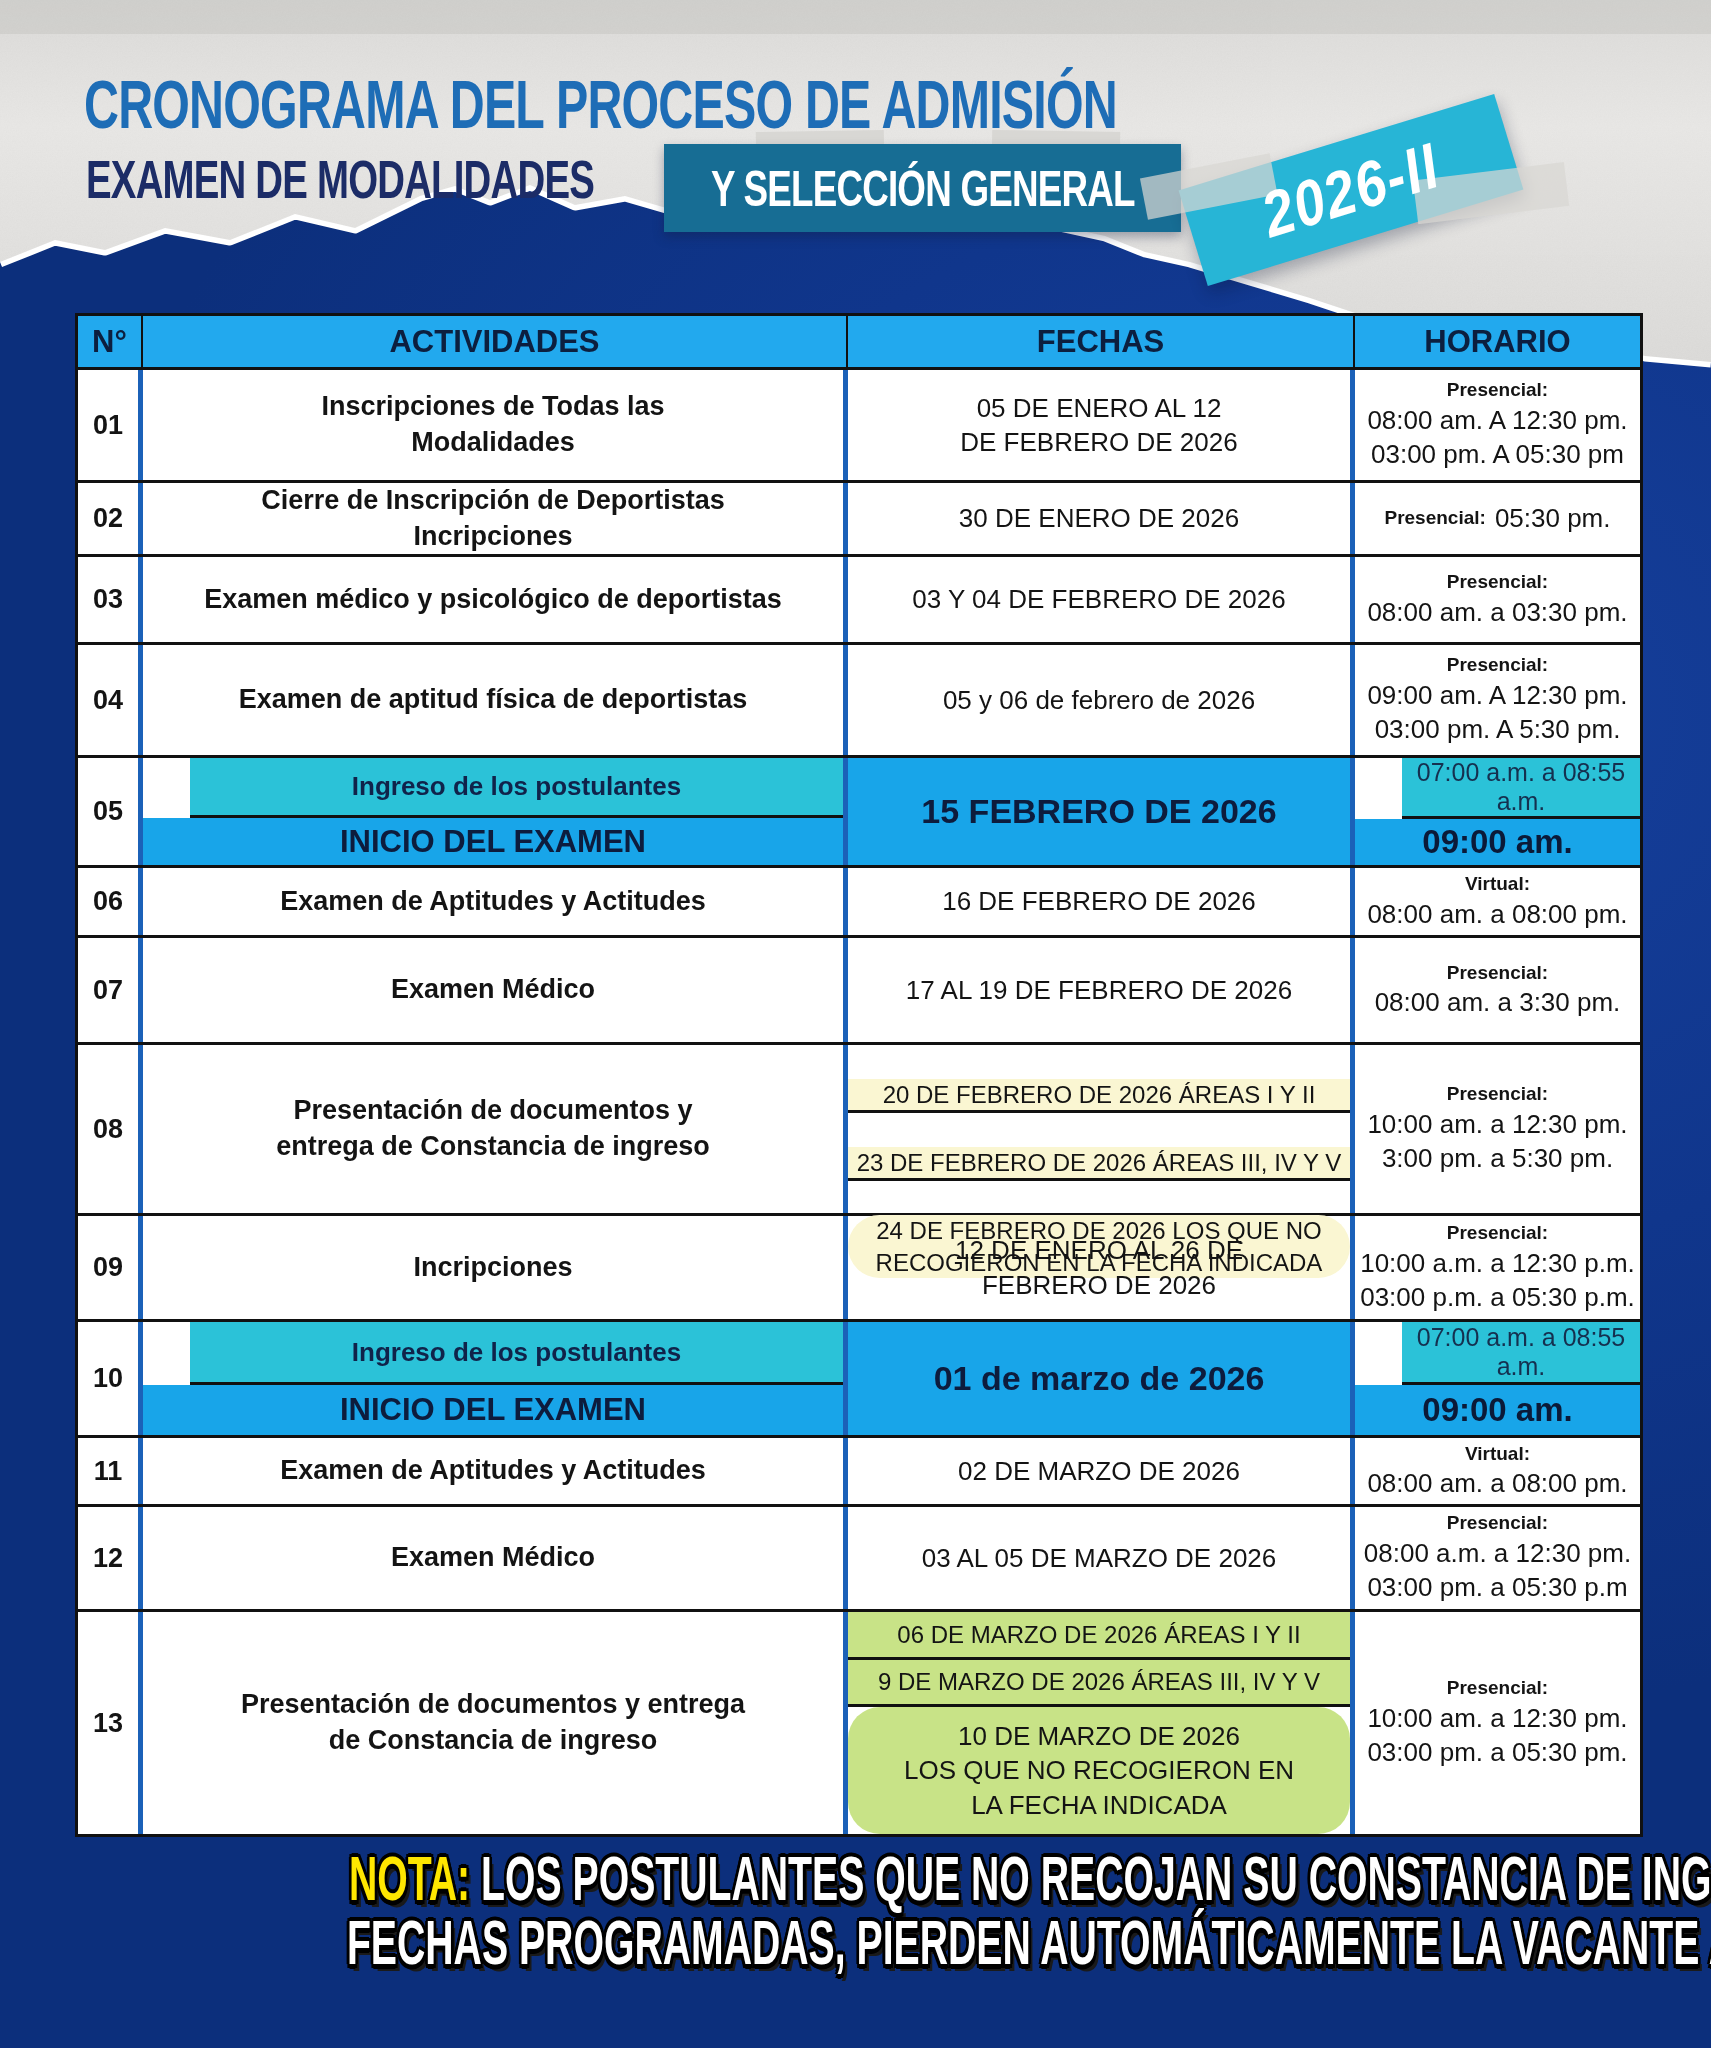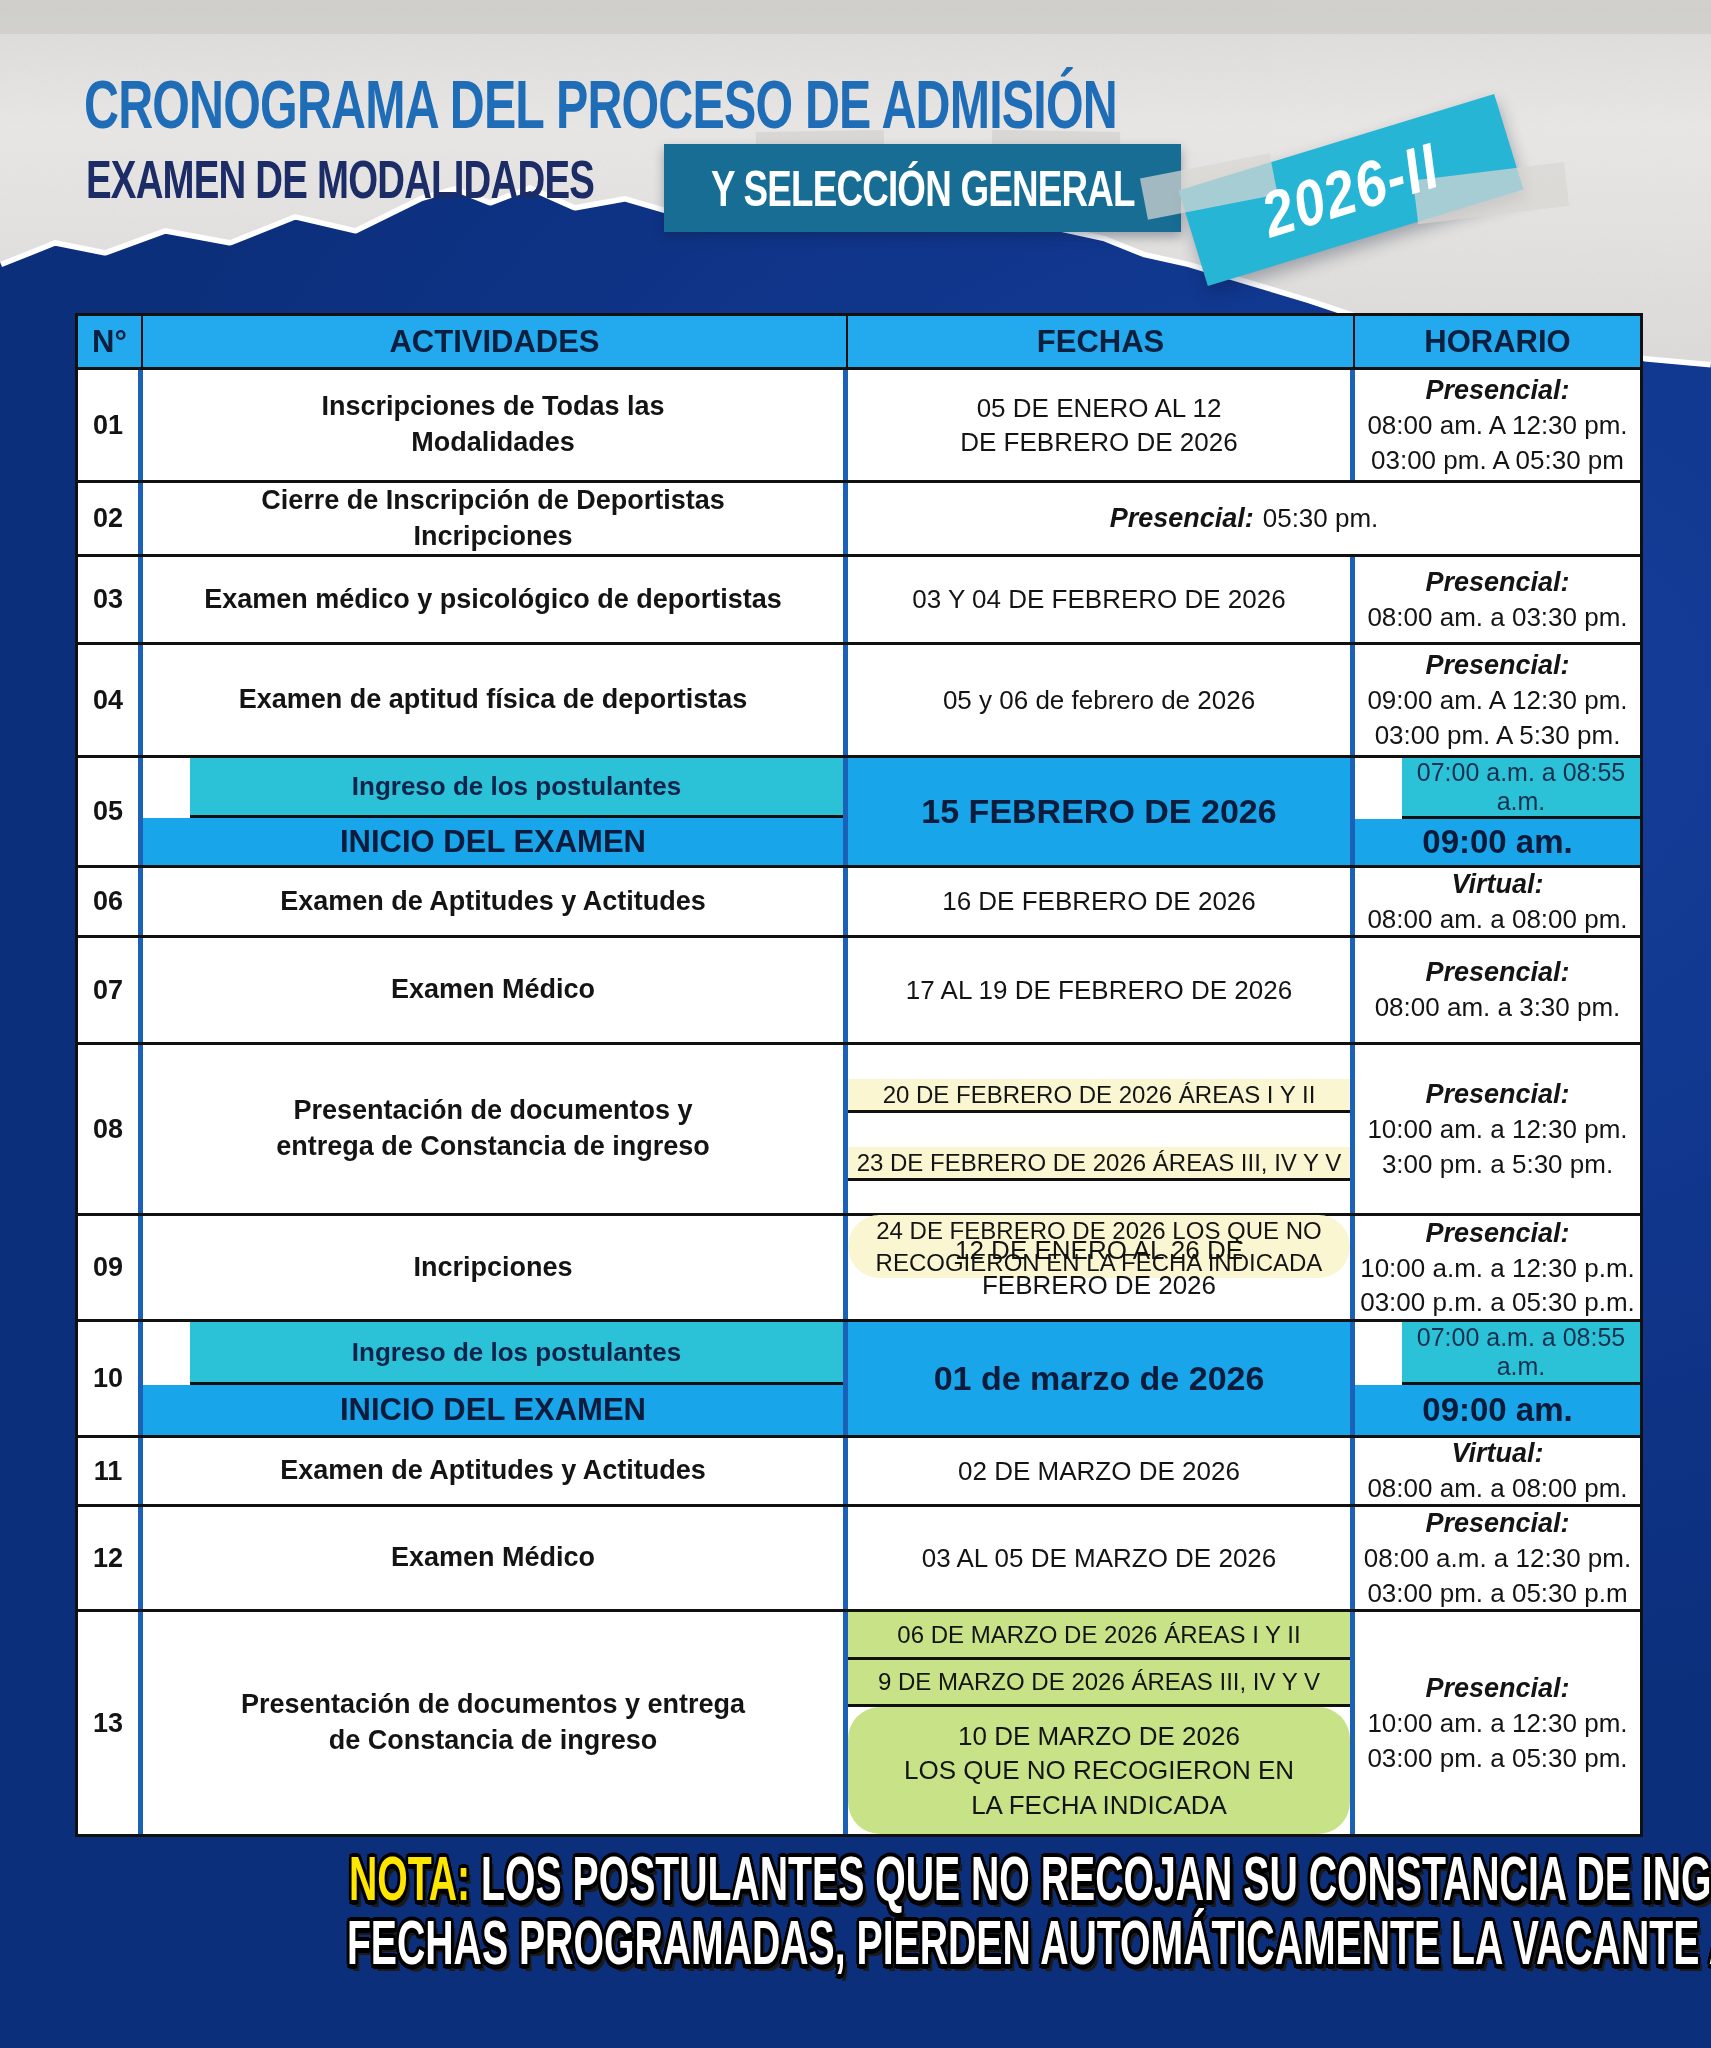--- a/index.html
+++ b/index.html
@@ -39,21 +39,21 @@
   .trow:last-child{border-bottom:none;}
   .cell{display:flex;flex-direction:column;align-items:center;justify-content:center;
         text-align:center;color:var(--ink);}
   .c-num{width:65px;border-right:5px solid var(--sep-blue);font-weight:bold;font-size:27px;}
   .c-act{width:705px;border-right:5px solid var(--sep-blue);}
   .c-date{width:507px;border-right:5px solid var(--sep-blue);}
   .c-hor{flex:1;}
   .ln{display:block;font-size:26px;line-height:1.32;}
   .sm{font-size:24px;line-height:1.3;}
   .act-lines .ln{font-weight:bold;font-size:27px;}
-  .hor-label{display:block;font-weight:bold;font-size:27px;line-height:1.3;font-style:italic;}
+  .hor-label{display:block;font-weight:bold;font-size:19px;line-height:1.3;}
   .hor-inline{flex-direction:row;gap:9px;}
   
   .thead{display:flex;height:54px;background:var(--header-cyan);border-bottom:3px solid var(--border-black);}
   .hcell{display:flex;align-items:center;justify-content:center;font-weight:bold;font-size:31px;
          color:#0c1f3f;letter-spacing:0;}
   .h-num{width:65px;border-right:2px solid var(--border-black);}
   .h-act{width:705px;border-right:2px solid var(--border-black);}
   .h-date{width:507px;border-right:2px solid var(--border-black);}
   .h-hor{flex:1;}
   
@@ -155,20 +155,23 @@
     </div>
 
     <div class="trow" style="height:74px">
       <div class="cell c-num">
           <span>02</span>
         </div>
       <div class="cell c-act act-lines">
         <span class="ln">Cierre de Inscripción de Deportistas</span>
         <span class="ln">Incripciones</span>
       </div>
+      <div class="cell c-date">
+        <span class="ln">30 DE ENERO DE 2026</span>
+      </div>
       <div class="cell c-hor hor-inline">
         <span class="hor-label">Presencial:</span>
         <span class="ln">05:30 pm.</span>
       </div>
     </div>
 
     <div class="trow" style="height:88px">
       <div class="cell c-num">
           <span>03</span>
         </div>

